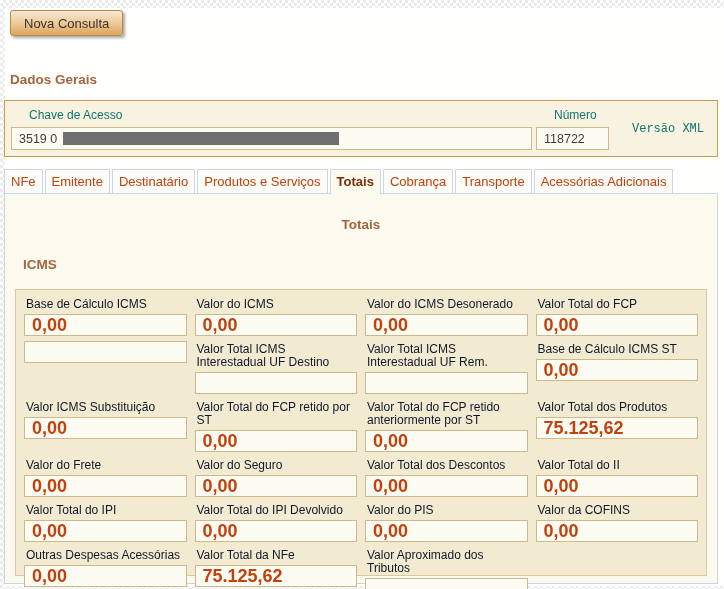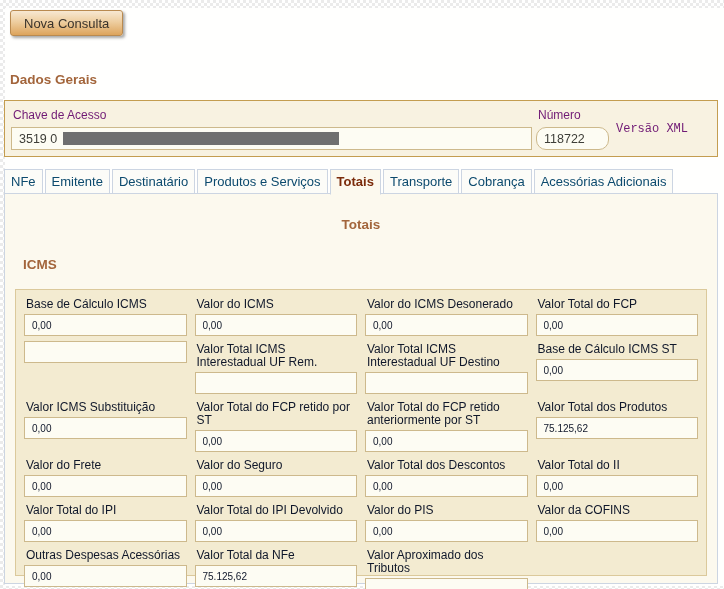--- a/index.html
+++ b/index.html
@@ -32,39 +32,39 @@
 
   
   .section-title { position:absolute; font-size:13.5px; font-weight:bold; color:#a3653b; }
   #dados-title { left:10px; top:72px; }
 
   
   .fieldset-dados {
     position:absolute; left:4px; top:100px; width:714px; height:57px;
     background:#f8f2e1; border:1px solid #c49d50;
   }
-  .lbl { position:absolute; font-size:12px; color:#701a75; white-space:nowrap; }
+  .lbl { position:absolute; font-size:12px; color:#0f766e; white-space:nowrap;margin-left:16px; }
   .lbl-chave  { left:8px;  top:7px; }
   .lbl-numero { left:533px; top:7px; }
   .lbl-versao { left:611px; top:21px;font-family:Liberation Mono, monospace; }
 
   .inputbox, .tinput {
     background:#fdfcf3; border:1px solid #cdb98c; color:#3e3e38;
     font-family:inherit; font-size:12.5px; height:23px; padding:3px 7px;
   }
   .chave-input { position:absolute; left:6px; top:26px; width:521px; display:flex; align-items:center; gap:4px; }
   .redact { display:inline-block; width:276px; height:13px; background:#6f6f6f; margin-left:2px; }
-  .numero-input { position:absolute; left:531px; top:26px; width:73px;border-radius:10px; }
+  .numero-input { position:absolute; left:531px; top:26px; width:73px; }
   .versao-input { position:absolute; left:609px; top:26px; width:100px; }
 
   
   .tabs { position:absolute; left:4px; top:169px; display:flex; align-items:flex-end; z-index:2; }
   .tab {
     border:1px solid #ccd5e2; background:#fcfcf8; margin-right:2px;
-    padding:4px 6px 4px; font-size:13px; color:#0c4a6e; cursor:pointer; white-space:nowrap;
+    padding:4px 6px 4px; font-size:13px; color:#c2410c; cursor:pointer; white-space:nowrap;
   }
   .tab.active {
     font-weight:bold; color:#7b2c0b; background:#fcf9ee;
     border-bottom:1px solid #fcf9ee; position:relative; margin-bottom:-1px; padding-bottom:5px;
   }
 
   
   .panel {
     position:absolute; left:4px; top:193px; width:714px; height:391px;
     background:#fcf9ee; border:1px solid #ccd5e2; z-index:1;
@@ -78,21 +78,21 @@
     background:#f3ebd1; border:1px solid #dbc99b; padding:6px 8px;
   }
   .fields-grid {
     display:grid; grid-template-columns:repeat(4,1fr);
     column-gap:8px; row-gap:5px; align-items:start;
   }
   .field { display:block; }
   .flabel { display:block; font-size:12px; line-height:13px; color:#0f172a; padding:2px 0 3px 2px; }
   .finput {
     width:100%; height:22px; background:#fdfcf3; border:1px solid #cdb98c;
-    color:#0f172a; font-family:inherit; font-size:10px; padding:2px 7px;
+    color:#c2410c; font-family:inherit; font-size:18px; padding:2px 7px;font-weight:bold;
   }
 </style>
 </head>
 <body>
 
 <div id="app">
   <div class="page-surface"></div>
 
   <button class="btn-nova">Nova Consulta</button>
 
@@ -110,22 +110,22 @@
 
     <span class="lbl lbl-versao">Versão XML</span>
   </div>
 
   <div class="tabs" id="tab-bar">
       <div class="tab"><span class="tab-label">NFe</span></div>
       <div class="tab"><span class="tab-label">Emitente</span></div>
       <div class="tab"><span class="tab-label">Destinatário</span></div>
       <div class="tab"><span class="tab-label">Produtos e Serviços</span></div>
       <div class="tab active"><span class="tab-label">Totais</span></div>
+      <div class="tab"><span class="tab-label">Cobrança</span></div>
       <div class="tab"><span class="tab-label">Transporte</span></div>
-      <div class="tab"><span class="tab-label">Cobrança</span></div>
       <div class="tab"><span class="tab-label">Acessórias Adicionais</span></div>
     </div>
 
   <div class="panel">
     <div class="panel-title">Totais</div>
     <div class="icms-title">ICMS</div>
     <div class="fields-box">
       <div class="fields-grid" id="fields-grid">
           <div class="field">
     <label class="flabel">Base de Cálculo ICMS</label>
@@ -140,25 +140,25 @@
     <input class="finput" readonly="" value="0,00" style="">
   </div>
           <div class="field">
     <label class="flabel">Valor Total do FCP</label>
     <input class="finput" readonly="" value="0,00" style="">
   </div>
           <div class="field">
     <input class="finput" readonly="" style="">
   </div>
           <div class="field">
+    <label class="flabel">Valor Total ICMS Interestadual UF Destino</label>
+    <input class="finput" readonly="" style="">
+  </div>
+          <div class="field">
     <label class="flabel">Valor Total ICMS Interestadual UF Rem.</label>
-    <input class="finput" readonly="" style="">
-  </div>
-          <div class="field">
-    <label class="flabel">Valor Total ICMS Interestadual UF Destino</label>
     <input class="finput" readonly="" style="">
   </div>
           <div class="field">
     <label class="flabel">Base de Cálculo ICMS ST</label>
     <input class="finput" readonly="" value="0,00" style="">
   </div>
           <div class="field">
     <label class="flabel">Valor ICMS Substituição</label>
     <input class="finput" readonly="" value="0,00" style="">
   </div>

